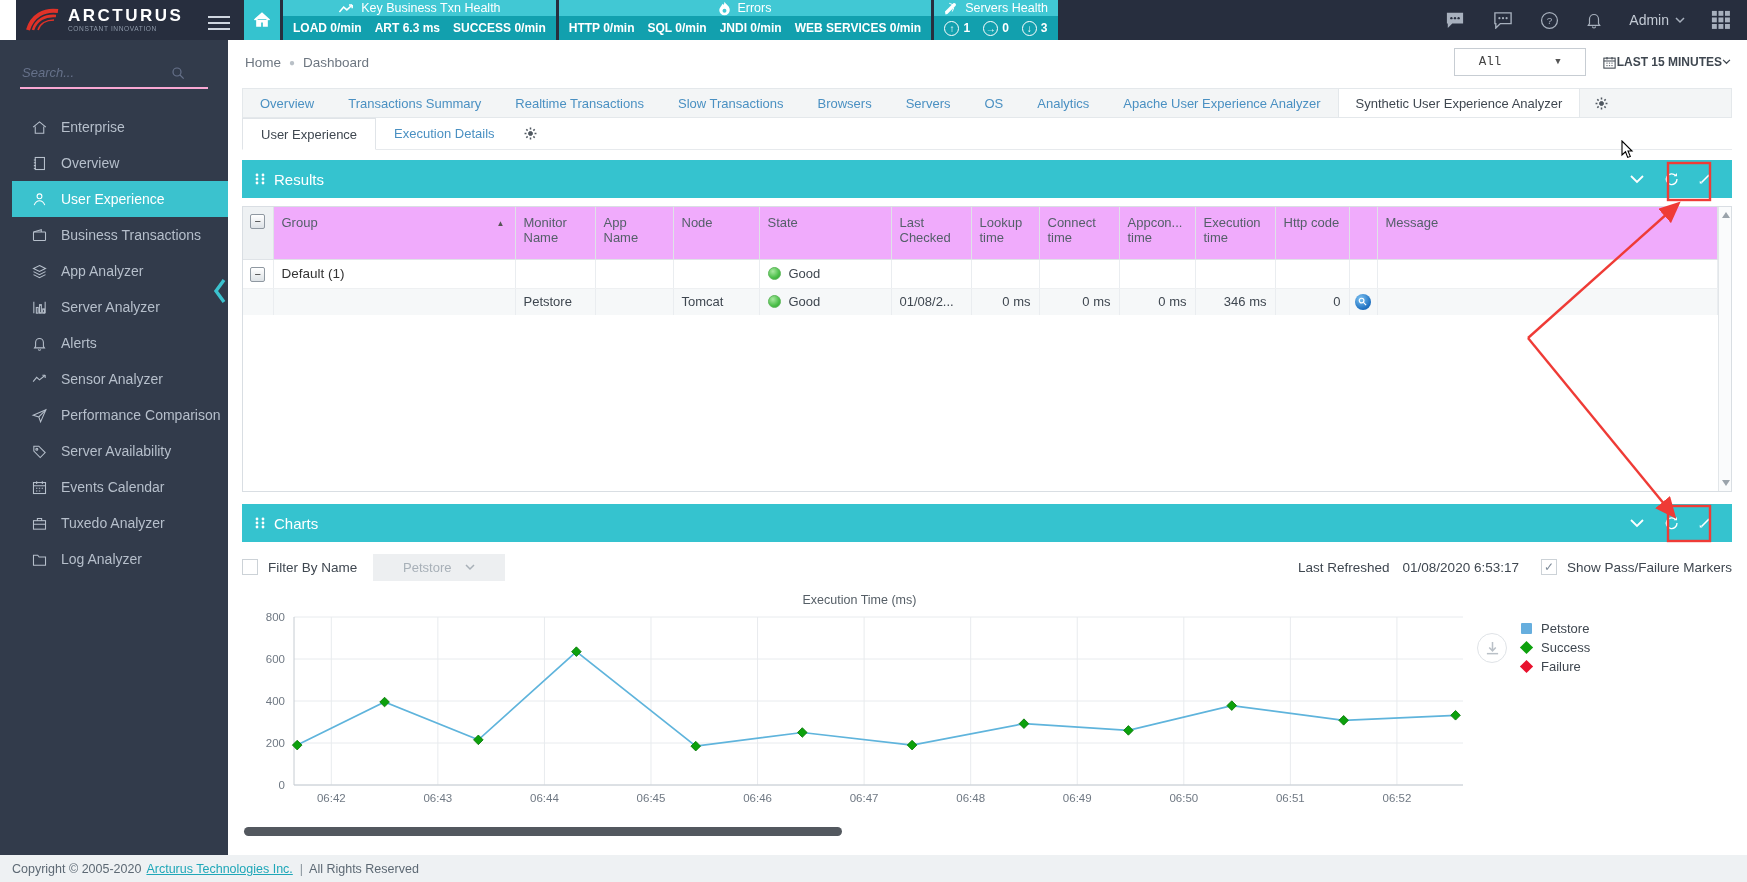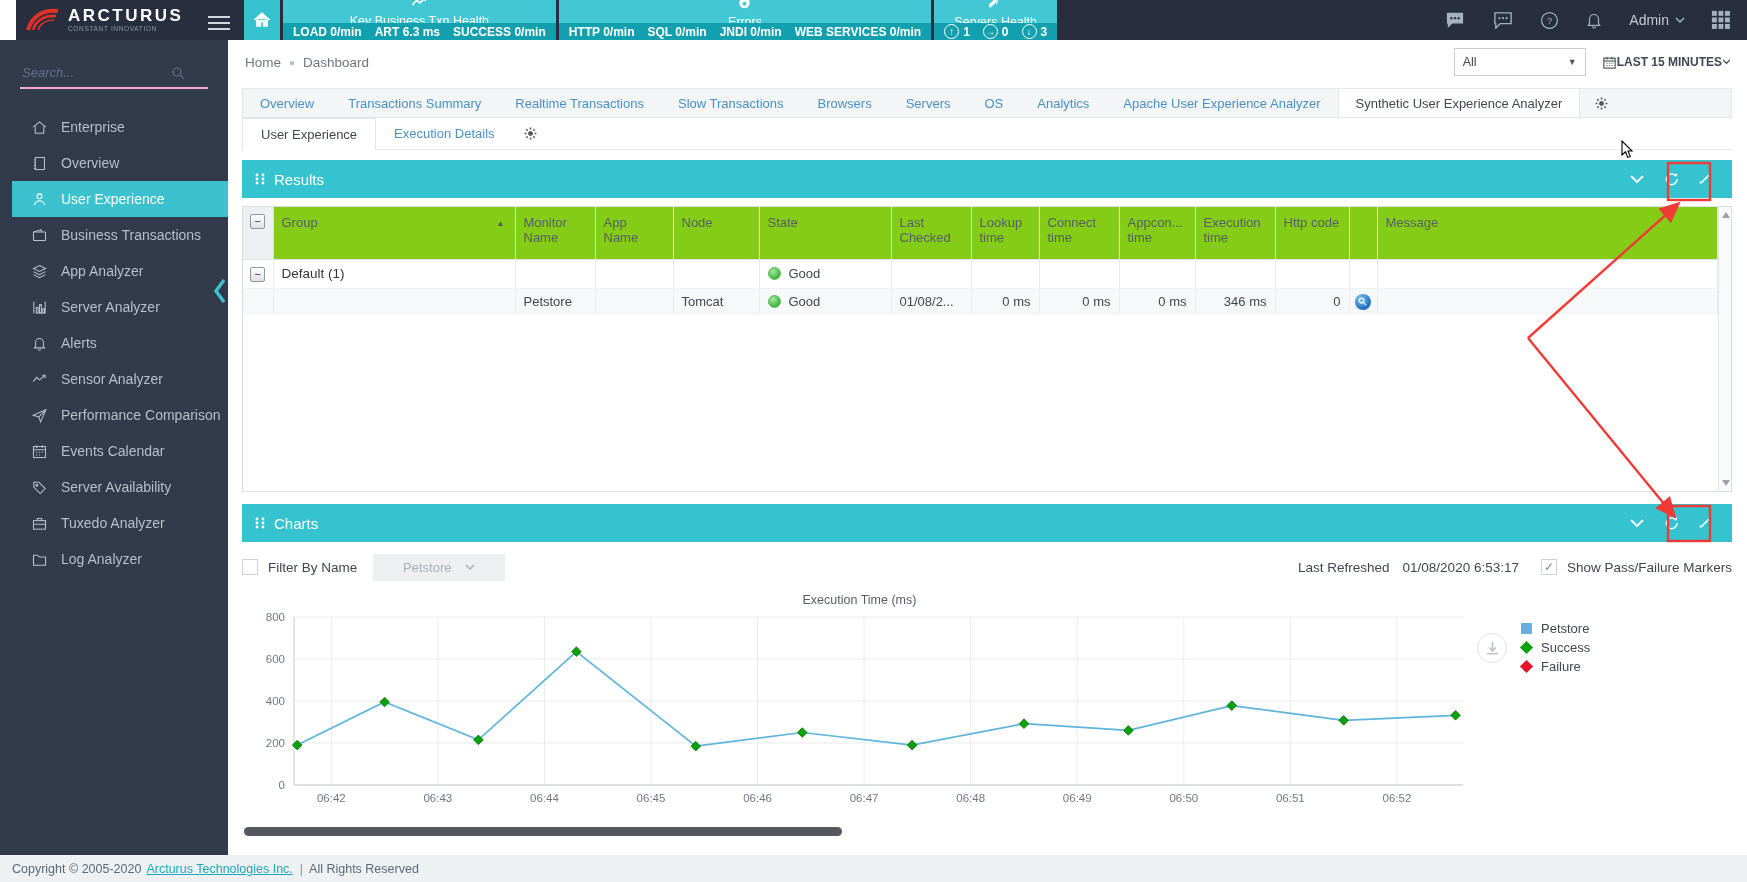--- a/index.html
+++ b/index.html
@@ -12,21 +12,21 @@
   
   .topbar { height:40px; background:#272e3e; display:flex; align-items:stretch; flex:0 0 40px;margin-left:16px; }
   .brand { width:228px; flex:0 0 228px; display:flex; align-items:center; padding-left:10px; position:relative; }
   .brand-text { margin-left:8px; line-height:1; }
   .brand-name { color:#fff; font-size:17px; letter-spacing:2.5px; font-weight:bold; }
   .brand-tag { color:#8e99a9; font-size:6.6px; letter-spacing:.6px; margin-top:2px; }
   .hamburger { position:absolute; right:14px; top:12px; width:22px; cursor:pointer; }
   .hamburger div { height:2px; background:#cfd6df; margin:4px 0; }
   .home-btn { width:36px; background:#35c3cf; display:flex; align-items:center; justify-content:center; margin-right:3px; cursor:pointer; }
   .tb-widget { display:flex; flex-direction:column; margin-right:3px; cursor:pointer; }
-  .tbw-title { background:#41c8d4; color:#fff; font-size:12.5px; height:23px; display:flex; align-items:center; justify-content:center; gap:6px; padding:0 10px;flex-direction:column; }
+  .tbw-title { background:#41c8d4; color:#fff; font-size:12.5px; height:16px; display:flex; align-items:center; justify-content:center; gap:6px; padding:0 10px; }
   .tbw-stats { background:#12a0ae; color:#fff; font-size:12px; font-weight:bold; flex:1; display:flex; align-items:center; justify-content:center; gap:13px; padding:0 10px; white-space:nowrap; }
   .circle-arrow { width:15px; height:15px; border:1.5px solid #fff; border-radius:50%; display:inline-flex; align-items:center; justify-content:center; font-size:10px; font-weight:bold; margin-right:4px; }
   .stat-item { display:inline-flex; align-items:center; }
   .tb-right { margin-left:auto; display:flex; align-items:center; gap:26px; color:#a7b0bd; padding-right:16px; }
   .tb-right .tbi { cursor:pointer; display:flex; align-items:center; }
   .admin { display:flex; align-items:center; gap:6px; color:#c3cad4; font-size:14px; cursor:pointer; }
   
   .layout { flex:1 1 auto; display:flex; min-height:0; }
   .sidebar { width:228px; flex:0 0 228px; background:#323b4b; position:relative; }
   .search-box { margin:24px 20px 20px 20px; border-bottom:2px solid #f9a8d4; display:flex; align-items:flex-end; padding-bottom:6px; }
@@ -35,40 +35,40 @@
   .side-item { height:36px; display:flex; align-items:center; gap:13px; padding-left:19px; color:#b6bfcb; font-size:14px; cursor:pointer; }
   .side-item svg { flex:0 0 auto; }
   .side-item.active { background:#3bc2ce; color:#fff; }
   .collapse-handle { position:absolute; right:2px; top:238px; color:#3bc2ce; }
   
   .content { flex:1 1 auto; min-width:0; display:flex; flex-direction:column; background:#fff; }
   .breadcrumb-row { height:44px; flex:0 0 44px; display:flex; align-items:center; padding:0 16px 0 17px; }
   .crumb { color:#6d7680; font-size:13.5px; cursor:pointer; }
   .crumb-sep { color:#b9c0c7; margin:0 8px; font-size:10px; }
   .bc-right { margin-left:auto; display:flex; align-items:center; gap:16px; }
-  .scope-select { width:132px; height:28px; border:1px solid #c7cdd3; background:#fff; display:flex; align-items:center; padding:0 8px; font-size:12.5px; color:#444; cursor:pointer; }
+  .scope-select { width:132px; height:28px; border:1px solid #c7cdd3; background:#fff; display:flex; align-items:center; padding:0 24px; font-size:12.5px; color:#444; cursor:pointer;font-family:Liberation Mono, monospace; }
   .scope-select .sel-arrow { margin-left:auto; color:#555; font-size:9px; }
   .timerange { display:flex; align-items:center; font-size:12px; font-weight:bold; color:#3f4750; cursor:pointer; }
   .tabs-row { margin:4px 15px 0 14px; background:#f3f5f6; border:1px solid #e4e8eb; display:flex; height:30px; align-items:stretch; }
   .tab { display:flex; align-items:center; padding:0 17px; font-size:13px; color:#4a90c2; cursor:pointer; white-space:nowrap; }
   .tab.active { background:#fff; color:#3f4750; border-left:1px solid #e4e8eb; border-right:1px solid #e4e8eb; }
   .tab-gear { display:flex; align-items:center; padding:0 14px; color:#4f5760; cursor:pointer; }
   .subtabs-row { margin:0 15px 0 14px; height:32px; display:flex; align-items:stretch; border-bottom:1px solid #e7eaed; }
   .subtab { display:flex; align-items:center; padding:0 18px; font-size:13px; color:#4a90c2; cursor:pointer; }
   .subtab.active { background:#fff; color:#3f4750; border:1px solid #e0e4e8; border-bottom:1px solid #fff; margin-bottom:-1px; }
   
   .panel-header { height:38px; flex:0 0 38px; background:#35c3cf; color:#fff; display:flex; align-items:center; padding:0 12px; margin:10px 15px 0 14px; }
   .panel-header.charts { margin-top:12px; }
   .panel-title { font-size:15px; margin-left:8px; }
   .panel-icons { margin-left:auto; display:flex; gap:19px; align-items:center; padding-right:8px; }
   .panel-icons span { cursor:pointer; display:flex; }
   
   .table-wrap { margin:8px 15px 0 14px; border:1px solid #d9dee3; height:286px; flex:0 0 286px; position:relative; background:#fff; overflow:hidden; }
   table { border-collapse:collapse; table-layout:fixed; width:calc(100% - 13px); }
-  th { background:#84cc16; border-right:1px solid #dfe3e7; border-bottom:1px solid #dfe3e7; font-weight:normal; color:#545f69; text-align:left; padding:8px 8px 4px 8px; font-size:13px; vertical-align:top; height:52px; position:relative; }
+  th { background:#f0abfc; border-right:1px solid #dfe3e7; border-bottom:1px solid #dfe3e7; font-weight:normal; color:#545f69; text-align:left; padding:8px 8px 4px 8px; font-size:13px; vertical-align:top; height:52px; position:relative; }
   td { border-right:1px solid #eaedf0; padding:2px 8px; font-size:13px; color:#3f4750; height:27px; }
   tr.group-row td { border-top:1px solid #dfe3e7; border-bottom:1px solid #eef0f2; background:#fff; }
   tr.detail-row td { background:#f6f8f9; }
   th.lead, td.lead { background:#eef1f3; text-align:center; padding:6px 4px; }
   .num { text-align:right; }
   .sort-asc { position:absolute; right:10px; top:12px; font-size:8px; color:#555; }
   .collapse-btn { width:15px; height:15px; display:inline-flex; align-items:center; justify-content:center; border:1px solid #8f98a1; border-radius:2px; background:linear-gradient(#fff,#dde2e6); font-size:11px; line-height:1; color:#333; cursor:pointer; }
   .state-cell { display:flex; align-items:center; gap:8px; }
   .state-dot { width:13px; height:13px; border-radius:50%; background:radial-gradient(circle at 35% 30%, #a8e8a0, #4cbf4a 60%, #2f9e30); border:1px solid #62b95f; }
   .drill-icon { width:16px; height:16px; border-radius:50%; background:radial-gradient(circle at 35% 30%, #7ec3f2, #1d6fc0 70%, #15599c); display:inline-flex; align-items:center; justify-content:center; cursor:pointer; }
@@ -333,35 +333,35 @@
             <svg width="17" height="17" viewBox="0 0 24 24" fill="none" stroke="currentColor" stroke-width="1.5">
               <path d="M3 11.5L21 4l-7.5 17-2.5-7z"></path>
               <path d="M11 14l10-10"></path>
             </svg>
           </span>
           <span>Performance Comparison</span>
         </li>
         <li class="side-item">
           <span style="display:flex;">
             <svg width="17" height="17" viewBox="0 0 24 24" fill="none" stroke="currentColor" stroke-width="1.5">
+              <path d="M4 11.5V4.5h7l9 9-7 7z"></path>
+              <circle cx="8.2" cy="8.7" r="1.4"></circle>
+            </svg>
+          </span>
+          <span>Server Availability</span>
+        </li>
+        <li class="side-item">
+          <span style="display:flex;">
+            <svg width="17" height="17" viewBox="0 0 24 24" fill="none" stroke="currentColor" stroke-width="1.5">
               <rect x="3.5" y="5" width="17" height="15.5"></rect>
               <path d="M3.5 9.5h17M8 3v4M16 3v4"></path>
               <path d="M7 13h2M11 13h2M15 13h2M7 17h2M11 17h2"></path>
             </svg>
           </span>
           <span>Events Calendar</span>
-        </li>
-        <li class="side-item">
-          <span style="display:flex;">
-            <svg width="17" height="17" viewBox="0 0 24 24" fill="none" stroke="currentColor" stroke-width="1.5">
-              <path d="M4 11.5V4.5h7l9 9-7 7z"></path>
-              <circle cx="8.2" cy="8.7" r="1.4"></circle>
-            </svg>
-          </span>
-          <span>Server Availability</span>
         </li>
         <li class="side-item">
           <span style="display:flex;">
             <svg width="17" height="17" viewBox="0 0 24 24" fill="none" stroke="currentColor" stroke-width="1.5">
               <rect x="3.5" y="8" width="17" height="12"></rect>
               <path d="M9 8V5h6v3M3.5 13h17"></path>
             </svg>
           </span>
           <span>Tuxedo Analyzer</span>
         </li>

